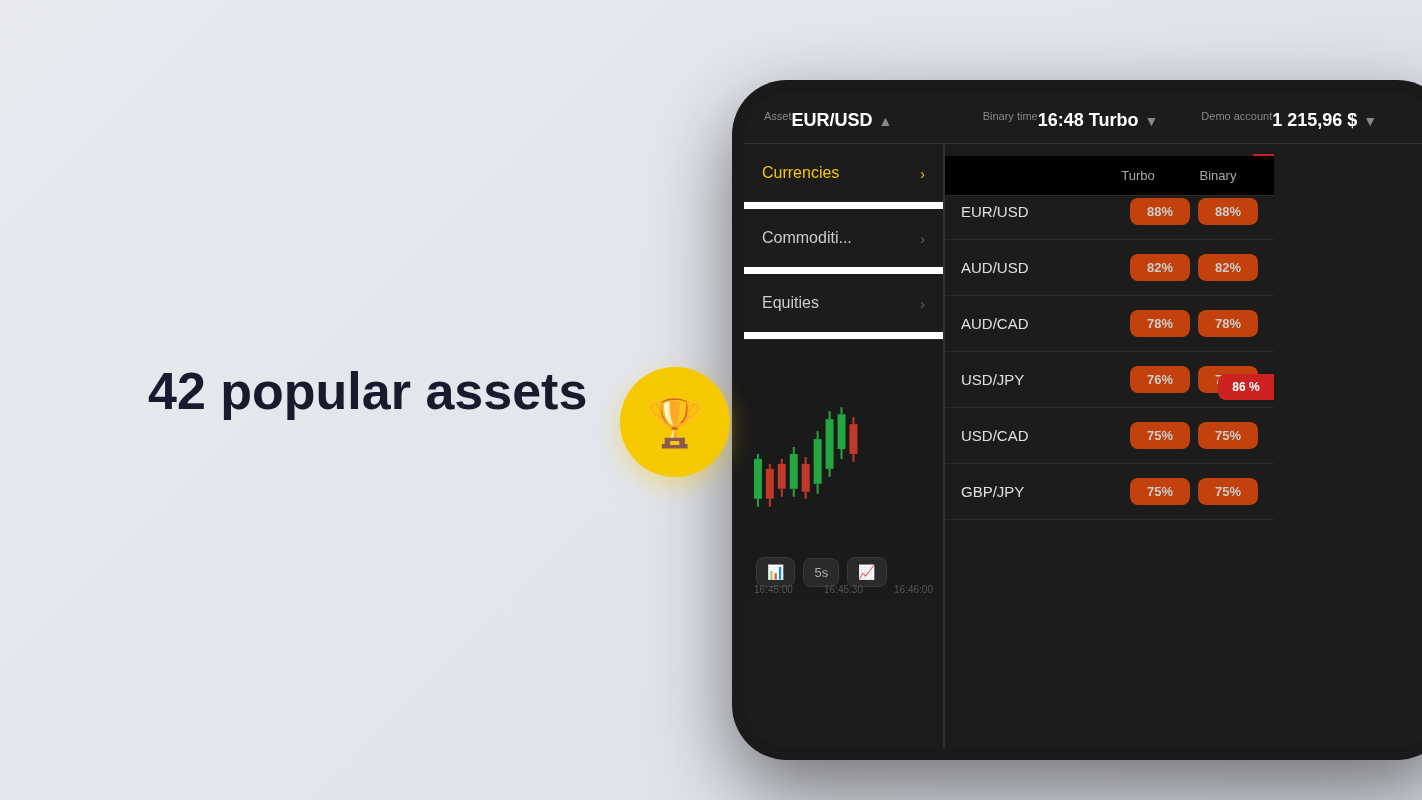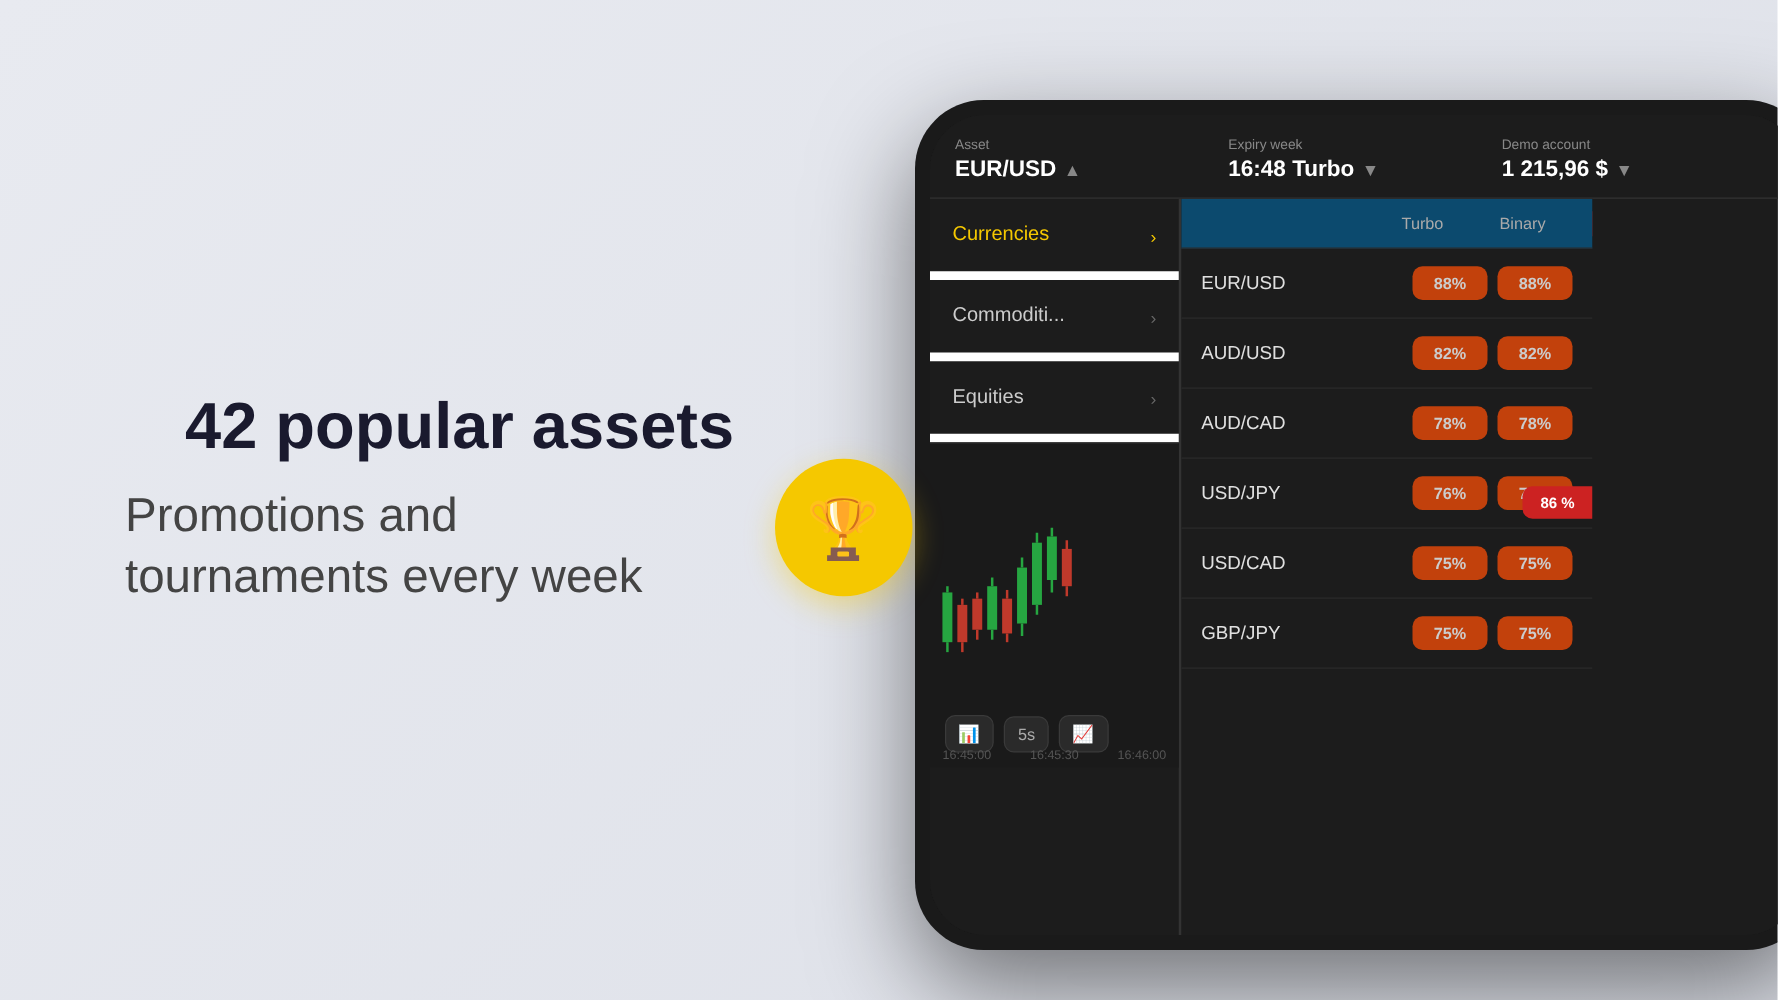--- a/index.html
+++ b/index.html
@@ -117,21 +117,21 @@
       display: flex;
       align-items: flex-end;
       gap: 0;
       border-bottom: 1px solid #333;
       flex-shrink: 0;
     }
 
     .top-bar-section {
       flex: 1;
       display: flex;
-      flex-direction: column;
+      flex-direction: row;
     }
 
     .top-bar-label {
       font-size: 11px;
       color: #888;
       margin-bottom: 3px;
     }
 
     .top-bar-value {
       font-size: 18px;
@@ -248,22 +248,22 @@
       flex-shrink: 0;
       overflow-y: auto;
     }
 
     .asset-list-header {
       display: flex;
       align-items: flex-start;
       padding: 12px 16px;
       border-bottom: 1px solid #2a2a2a;
       position: sticky;
-      top: 0;
-      background: #0c4a6e;
+      top: 12px;
+      background: #000000;
       z-index: 1;
     }
 
     .asset-list-header-spacer {
       flex: 1;
     }
 
     .column-label {
       font-size: 13px;
       color: #aaa;
@@ -346,24 +346,20 @@
       color: #555;
     }
   </style>
 </head>
 <body>
 
 <div class="left-section">
   <div class="main-heading">
     <span>42 popular assets</span>
   </div>
-  <div class="sub-heading">
-    <span>Promotions and</span><br>
-    <span>tournaments every week</span>
-  </div>
 </div>
 
 <div class="trophy-badge">
   <span class="trophy-icon">🏆</span>
 </div>
 
 <div class="phone-container">
   <div class="phone-shell">
     <div class="phone-screen">
 
@@ -371,21 +367,21 @@
 
         <div class="top-bar">
           <div class="top-bar-section">
             <div class="top-bar-label">Asset</div>
             <div class="top-bar-value">
               <span>EUR/USD</span>
               <span class="up-arrow">▲</span>
             </div>
           </div>
           <div class="top-bar-section">
-            <div class="top-bar-label">Expiry week</div>
+            <div class="top-bar-label">Binary time</div>
             <div class="top-bar-value">
               <span>16:48 Turbo</span>
               <span class="down-arrow">▼</span>
             </div>
           </div>
           <div class="top-bar-section">
             <div class="top-bar-label">Demo account</div>
             <div class="top-bar-value">
               <span>1 215,96 $</span>
               <span class="down-arrow">▼</span>

